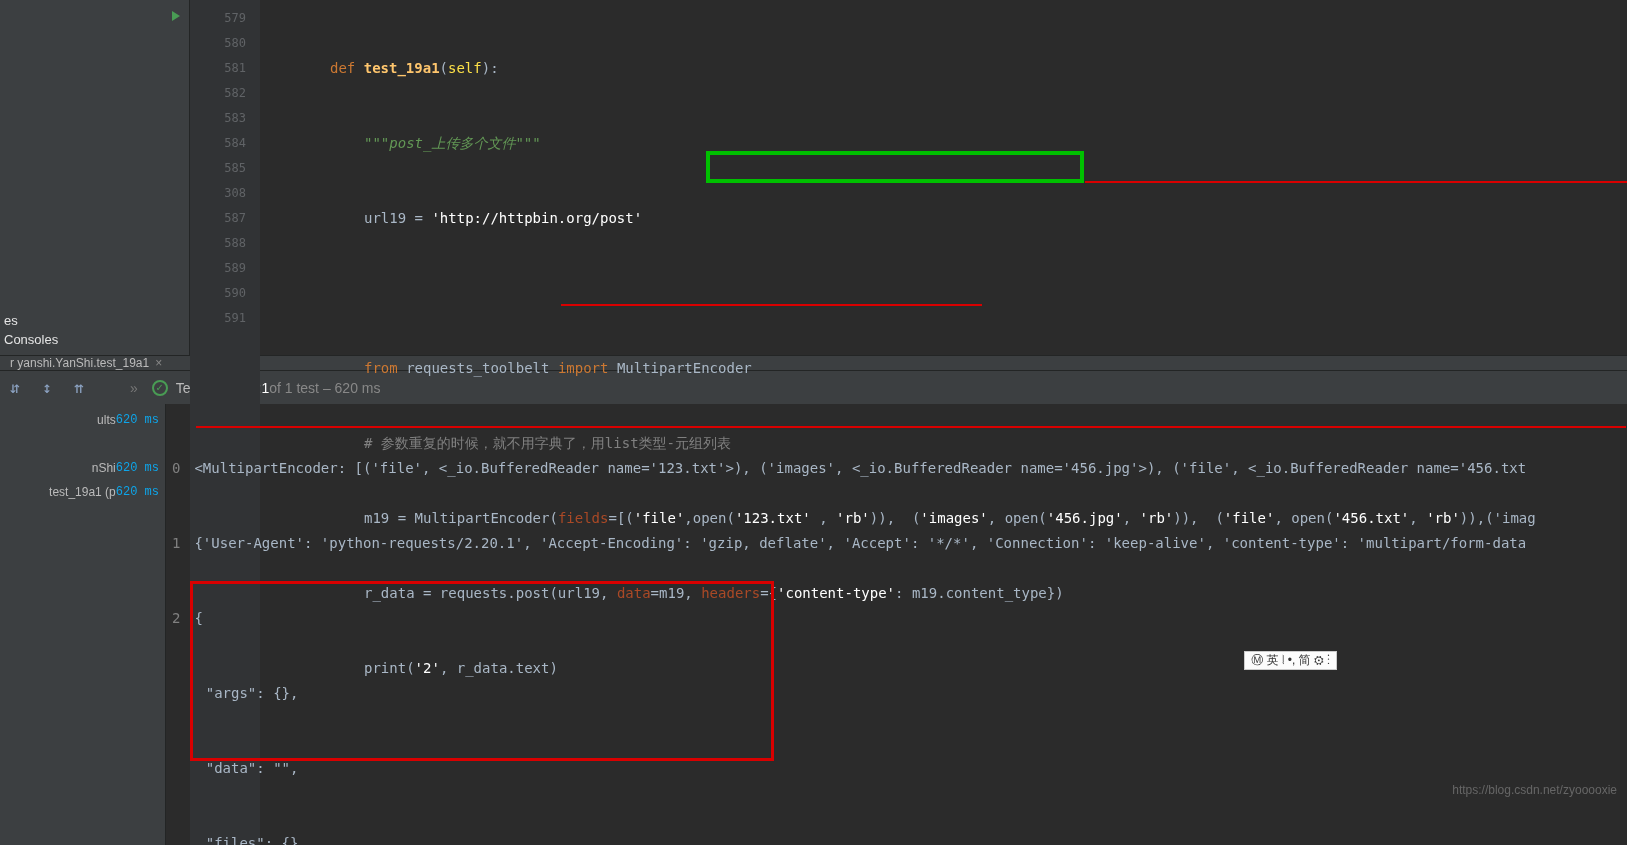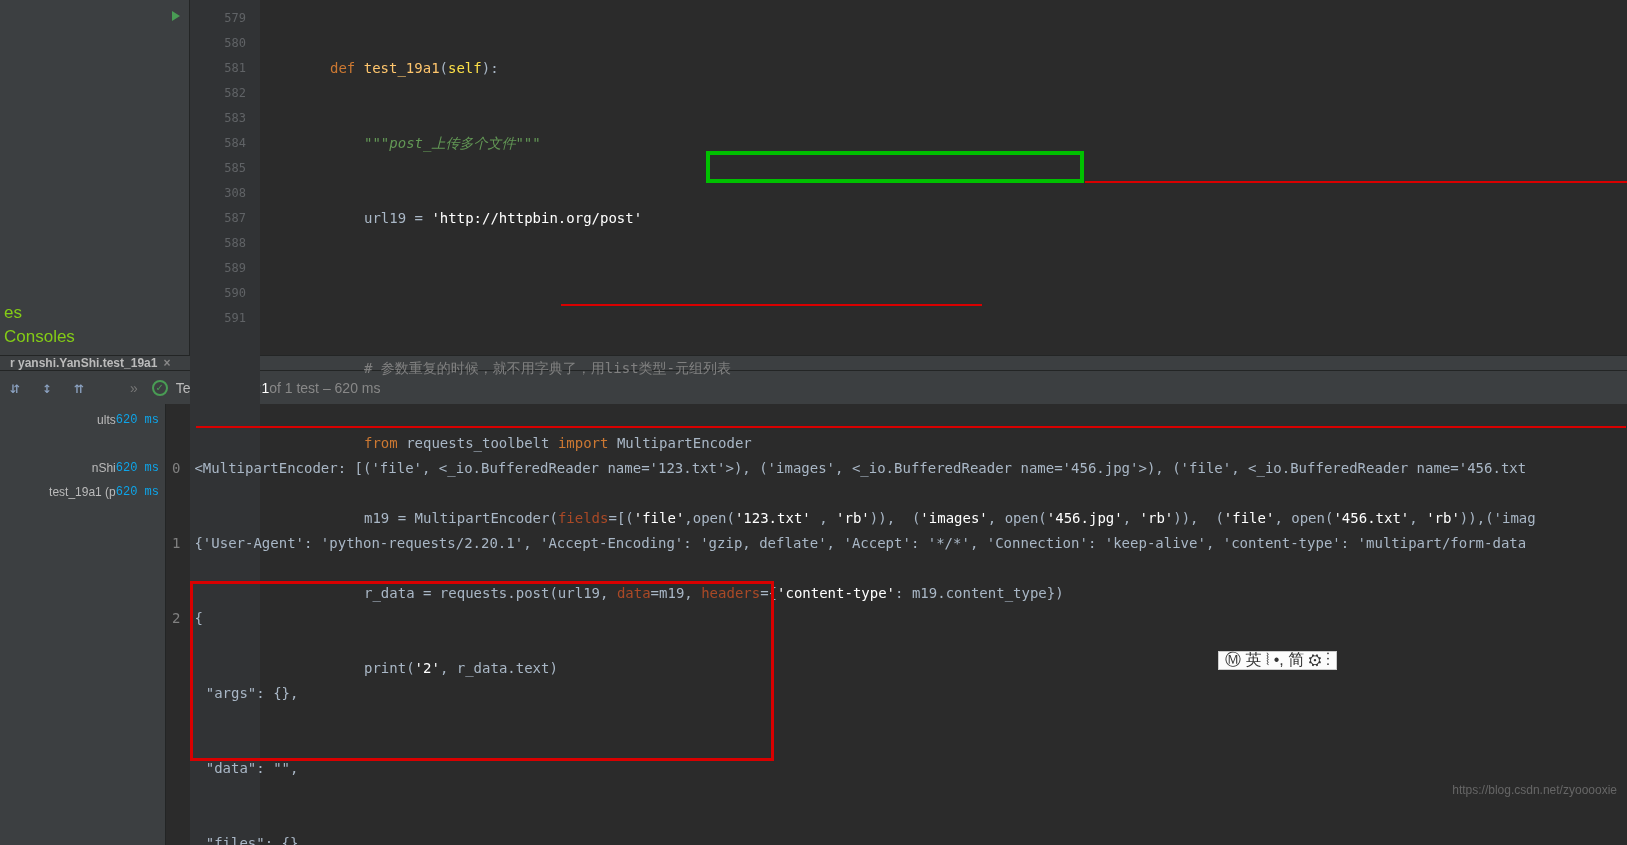--- a/index.html
+++ b/index.html
@@ -9,55 +9,55 @@
   background: #2b2b2b;
   font-family: "Consolas", "Monaco", monospace;
   font-size: 13px;
   color: #a9b7c6;
   overflow: hidden;
   position: relative;
 }
 .ide-container { display: flex; flex-direction: column; height: 100%; }
 .top-area { display: flex; height: 355px; }
 .left-sidebar { width: 190px; background: #3c3f41; border-right: 1px solid #232525; display: flex; flex-direction: column; justify-content: flex-end; }
-.left-sidebar-items { padding-left: 4px; padding-bottom: 6px; color: #84cc16; font-family: sans-serif; font-size: 17px; }
+.left-sidebar-items { padding-left: 4px; padding-bottom: 6px; color: #e5e5e5; font-family: sans-serif; font-size: 13px; }
 .left-sidebar-items div { padding: 2px 0; }
 .editor-area { flex: 1; display: flex; flex-direction: column; background: #2b2b2b; }
 .code-content { flex: 1; display: flex; position: relative; }
 .gutter { width: 70px; background: #313335; color: #606366; text-align: right; padding-right: 14px; line-height: 25px; font-size: 12px; padding-top: 6px; position: relative; }
 .gutter-line { height: 25px; position: relative; }
 .run-icon { position: absolute; left: -18px; top: 5px; width: 0; height: 0; border-left: 8px solid #499c54; border-top: 5px solid transparent; border-bottom: 5px solid transparent; }
 .code-lines { flex: 1; line-height: 25px; padding-top: 6px; font-size: 14px; white-space: pre; }
 .code-lines .line { height: 25px; padding-left: 40px; position: relative; }
 .kw-def { color: #cc7832; }
 .kw-self { color: #fde047; }
 .kw-import { color: #cc7832; }
 .kw-from { color: #cc7832; }
 .str { color: #ffffff; }
 .docstr { color: #629755; font-style: italic; }
 .comment { color: #808080; }
-.ident { color: #ffc66d; }
+.ident { color: #ffc66d; font-weight: bold; }
 .param { color: #aa4926; }
 
 .green-box {
   position: absolute;
   border: 4px solid #00c000;
   pointer-events: none;
 }
 .red-underline {
   position: absolute;
   height: 2px;
   background: #d90000;
   pointer-events: none;
 }
 
 .hscroll { height: 12px; background: #313335; margin-left: 70px; margin-right: 20px; position: relative; }
 .hscroll-thumb { position: absolute; left: 0; width: 60%; height: 100%; background: #4e5254; border-radius: 2px; }
 
-.tab-bar { height: 28px; background: #3c3f41; border-top: 1px solid #232525; display: flex; align-items: center; font-weight: bold; }
+.tab-bar { height: 28px; background: #3c3f41; border-top: 1px solid #232525; display: flex; align-items: center; }
 .tab { height: 100%; padding: 0 10px; display: flex; align-items: center; font-family: sans-serif; font-size: 12px; color: #bbbbbb; }
 .tab-close { margin-left: 6px; color: #888; cursor: pointer; }
 
 .tool-window { flex: 1; display: flex; flex-direction: column; background: #2b2b2b; }
 .tool-header { height: 34px; background: #3c3f41; display: flex; align-items: center; border-top: 1px solid #232525; }
 .tool-icons { display: flex; gap: 14px; padding-left: 6px; }
 .tool-icons span { width: 18px; height: 18px; display: inline-flex; align-items: center; justify-content: center; color: #8da4c4; font-size: 16px; }
 .tests-passed { margin-left: 42px; display: flex; align-items: center; font-family: sans-serif; font-size: 14px; color: #bbbbbb; }
 .check-circle { width: 16px; height: 16px; border-radius: 50%; border: 2px solid #499c54; color: #499c54; display: inline-flex; align-items: center; justify-content: center; font-size: 10px; margin-right: 8px; }
 
@@ -77,21 +77,21 @@
   pointer-events: none;
 }
 
 .ime-widget {
   position: absolute;
   right: 290px;
   top: 651px;
   background: #fcfcfc;
   color: #333;
   height: 19px;
-  font-size: 16px;
+  font-size: 12px;
   display: flex;
   align-items: center;
   padding: 0 4px;
   font-family: sans-serif;
   border: 1px solid #ccc;
 }
 .ime-widget span { margin: 0 2px; }
 
 .watermark {
   position: absolute;
@@ -128,22 +128,22 @@
           <div class="gutter-line">588</div>
           <div class="gutter-line">589</div>
           <div class="gutter-line">590</div>
           <div class="gutter-line">591</div>
         </div>
         <div class="code-lines">
           <div class="line" style="padding-left:70px"><span class="kw-def">def </span><span class="ident">test_19a1</span>(<span class="kw-self">self</span>):</div>
           <div class="line" style="padding-left:104px"><span class="docstr">"""post_上传多个文件"""</span></div>
           <div class="line" style="padding-left:104px"><span>url19 = </span><span class="str">'http://httpbin.org/post'</span></div>
           <div class="line"></div>
+          <div class="line" style="padding-left:104px"><span class="kw-from">from </span><span>requests_toolbelt </span><span class="kw-import">import </span><span>MultipartEncoder</span></div>
           <div class="line" style="padding-left:104px"><span class="comment"># 参数重复的时候，就不用字典了，用list类型-元组列表</span></div>
-          <div class="line" style="padding-left:104px"><span class="kw-from">from </span><span>requests_toolbelt </span><span class="kw-import">import </span><span>MultipartEncoder</span></div>
           <div class="line" style="padding-left:104px"><span>m19 = MultipartEncoder(</span><span class="param">fields</span><span>=[(</span><span class="str">'file'</span><span>,open(</span><span class="str">'123.txt'</span><span> , </span><span class="str">'rb'</span><span>)),  (</span><span class="str">'images'</span><span>, open(</span><span class="str">'456.jpg'</span><span>, </span><span class="str">'rb'</span><span>)),  (</span><span class="str">'file'</span><span>, open(</span><span class="str">'456.txt'</span><span>, </span><span class="str">'rb'</span><span>)),('imag</span></div>
           <div class="line" style="padding-left:104px"><span>r_data = requests.post(url19, </span><span class="param">data</span><span>=m19, </span><span class="param">headers</span><span>={</span><span class="str">'content-type'</span><span>: m19.content_type})</span></div>
           <div class="line" style="padding-left:104px"><span>print(</span><span class="str">'2'</span><span>, r_data.text)</span></div>
           
           
 
           <div class="green-box" style="left:516px; top:151px; width:378px; height:32px;"></div>
           <div class="red-underline" style="left:895px; top:181px; width:700px;"></div>
           <div class="red-underline" style="left:371px; top:304px; width:421px;"></div>
         </div>

